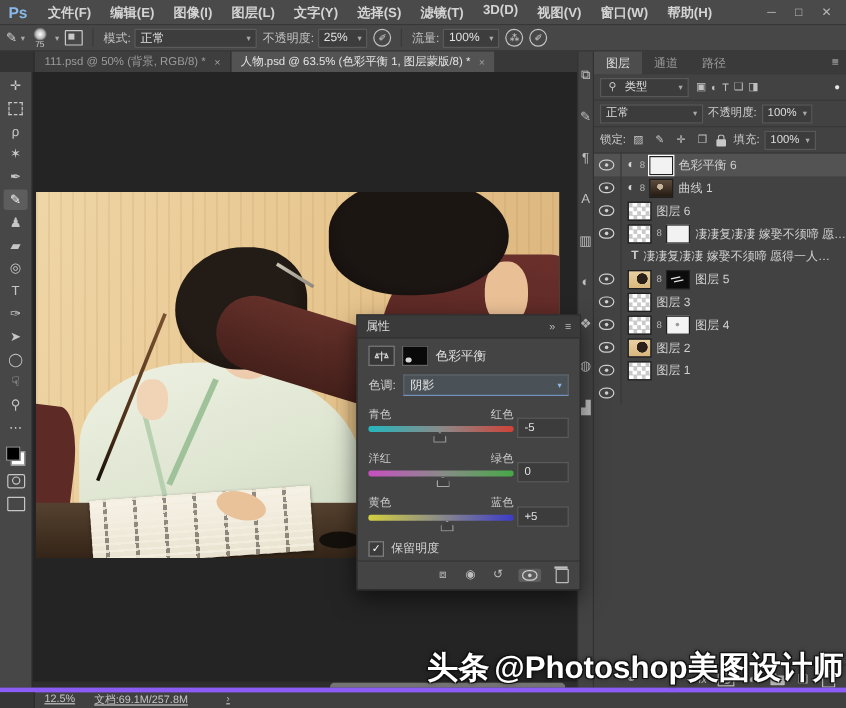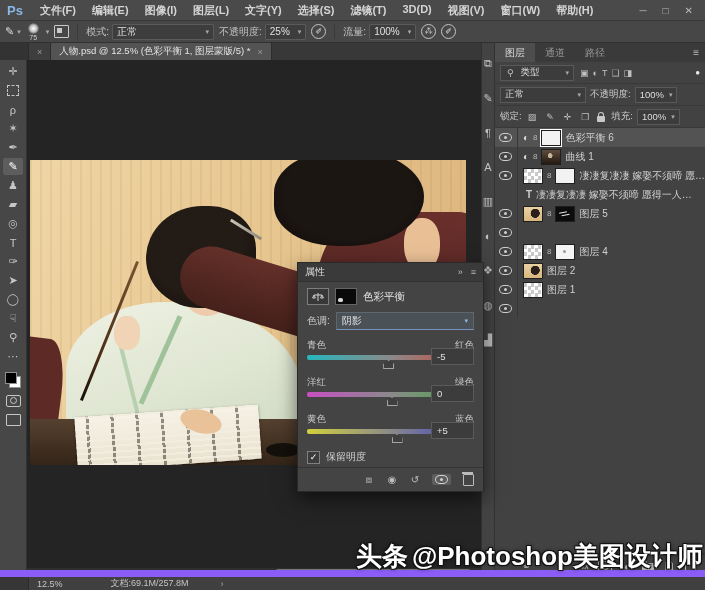--- a/index.html
+++ b/index.html
@@ -148,38 +148,38 @@
   .props-body{flex:1;padding:6px 9px 0 9px;}
   .adj-row{display:flex;align-items:center;gap:6px;margin-bottom:7px;}
   .scales-box{width:20px;height:15px;border:1px solid #7d7d7d;display:flex;align-items:center;justify-content:center;background:#383838;}
   .maskprev-box{width:20px;height:15px;background:#090909;border:1px solid #666;position:relative;}
   .maskprev-box::after{content:"";position:absolute;left:2px;bottom:2px;width:5px;height:4px;background:#d8d8d8;border-radius:40%;}
   .adj-title{font-size:10.5px;color:#e0e0e0;}
   .tone-row{display:flex;align-items:center;gap:6px;margin:2px 0 9px;font-size:10px;justify-content:center;}
   .tone-select{flex:1;height:16px;background:#4a5157;border:1px solid #5e676e;border-bottom:1px solid #7493bd;
                display:flex;align-items:center;padding:0 5px;color:#e2e2e2;}
   .tone-select .chev{margin-left:auto;color:#8fb6e4;}
-  .slider-group{position:relative;margin-bottom:9px;}
+  .slider-group{position:relative;margin-bottom:9px;padding-right:46px;}
   .sg-labels{display:flex;justify-content:space-between;font-size:9.5px;color:#c9c9c9;margin-bottom:3px;}
   .track-wrap{position:relative;height:12px;}
   .sg-track{height:5px;border-radius:2px;}
   .sg-thumb{position:absolute;top:5px;width:9px;height:7px;background:#3f3f3f;border:1px solid #a6a6a6;
             clip-path:polygon(50% 0,100% 45%,100% 100%,0 100%,0 45%);}
   .sg-value{position:absolute;right:0;top:9px;width:36px;height:15px;background:#3c3c3c;border:1px solid #5a5a5a;
             font-size:9.5px;display:flex;align-items:center;padding-left:5px;color:#e0e0e0;}
   .check-row{display:flex;align-items:center;gap:6px;margin-top:3px;font-size:10px;color:#d3d3d3;}
   .checkbox{width:11px;height:11px;background:#3c3c3c;border:1px solid #808080;color:#ffffff;font-size:9px;
             display:flex;align-items:center;justify-content:center;}
   .props-footer{height:23px;border-top:1px solid #343434;display:flex;align-items:center;justify-content:flex-end;gap:11px;padding:0 9px;}
   
-  .statusbar{position:absolute;left:0;bottom:0;right:0;height:13px;background:#404040;border-top:7px solid #8b5cf6;
-             display:flex;align-items:center;font-size:9px;color:#c4c4c4;}
+  .statusbar{position:absolute;left:0;bottom:0;right:0;height:13px;background:#404040;border-top:4px solid #8b5cf6;
+             display:flex;align-items:flex-start;font-size:9px;color:#c4c4c4;text-decoration:underline;}
   .status-corner{width:28px;height:100%;background:#363636;border-right:1px solid #2b2b2b;flex:none;}
   .status-zoom{margin-left:8px;}
-  .status-doc{margin-left:48px;}
+  .status-doc{margin-left:16px;}
   .status-expander{margin-left:32px;color:#aaa;}
   
   .watermark{position:absolute;right:2px;bottom:16px;z-index:20;color:#ffffff;font-size:26px;letter-spacing:0;
              text-shadow:-1px -1px 0 #111,1px -1px 0 #111,-1px 1px 0 #111,1px 1px 0 #111,0 0 4px rgba(0,0,0,.8);
              white-space:nowrap;}
   .watermark .wm-prefix{font-weight:900;margin-right:4px;}
   .watermark .wm-handle{font-weight:700;}
 </style>
 </head>
 <body>
@@ -250,24 +250,25 @@
       </span>
     <span class="pressure-icon">
         <span>✐</span>
       </span>
   </div>
 
   <div class="tabbar">
     <div class="tab-corner"></div>
     <span id="doc-tabs" style="display:flex;">
         <div class="tab">
+          <span class="tab-label">111.psd @ 50% (背景, RGB/8) *</span>
           <span class="close">×</span>
         </div>
         <div class="tab active">
-          <span class="tab-label">人物.psd @ 12.5% (色彩平衡 1, 图层蒙版/5) *</span>
+          <span class="tab-label">人物.psd @ 63.5% (色彩平衡 1, 图层蒙版/8) *</span>
           <span class="close">×</span>
         </div>
       </span>
   </div>
 
   <div class="toolbar" id="toolbar">
       <div class="tool">
         <span>✛</span>
       </div>
       <div class="tool">
@@ -438,20 +439,29 @@
               <span class="thumb mask-curves"></span>
               <span class="layer-name">曲线 1</span>
             </div>
           </div>
           <div class="layer-row">
             <div class="eye-cell">
               <span class="i-eye"></span>
             </div>
             <div class="row-body">
               <span class="thumb checker"></span>
+              <span class="layer-name">图层 6</span>
+            </div>
+          </div>
+          <div class="layer-row">
+            <div class="eye-cell">
+              <span class="i-eye"></span>
+            </div>
+            <div class="row-body">
+              <span class="thumb checker"></span>
               <span class="link8">8</span>
               <span class="thumb mask-white"></span>
               <span class="layer-name">凄凄复凄凄 嫁娶不须啼 愿…</span>
             </div>
           </div>
           <div class="layer-row">
             <div class="eye-cell"></div>
             <div class="row-body">
               <span class="type-badge">T</span>
               <span class="layer-name">凄凄复凄凄 嫁娶不须啼 愿得一人…</span>
@@ -464,20 +474,24 @@
             <div class="row-body">
               <span class="thumb photo-t"></span>
               <span class="link8">8</span>
               <span class="thumb mask-black"></span>
               <span class="layer-name">图层 5</span>
             </div>
           </div>
           <div class="layer-row">
             <div class="eye-cell">
               <span class="i-eye"></span>
+            </div>
+            <div class="row-body">
+              <span class="thumb checker"></span>
+              <span class="layer-name">图层 3</span>
             </div>
           </div>
           <div class="layer-row">
             <div class="eye-cell">
               <span class="i-eye"></span>
             </div>
             <div class="row-body">
               <span class="thumb checker"></span>
               <span class="link8">8</span>
               <span class="thumb mask-dot"></span>

